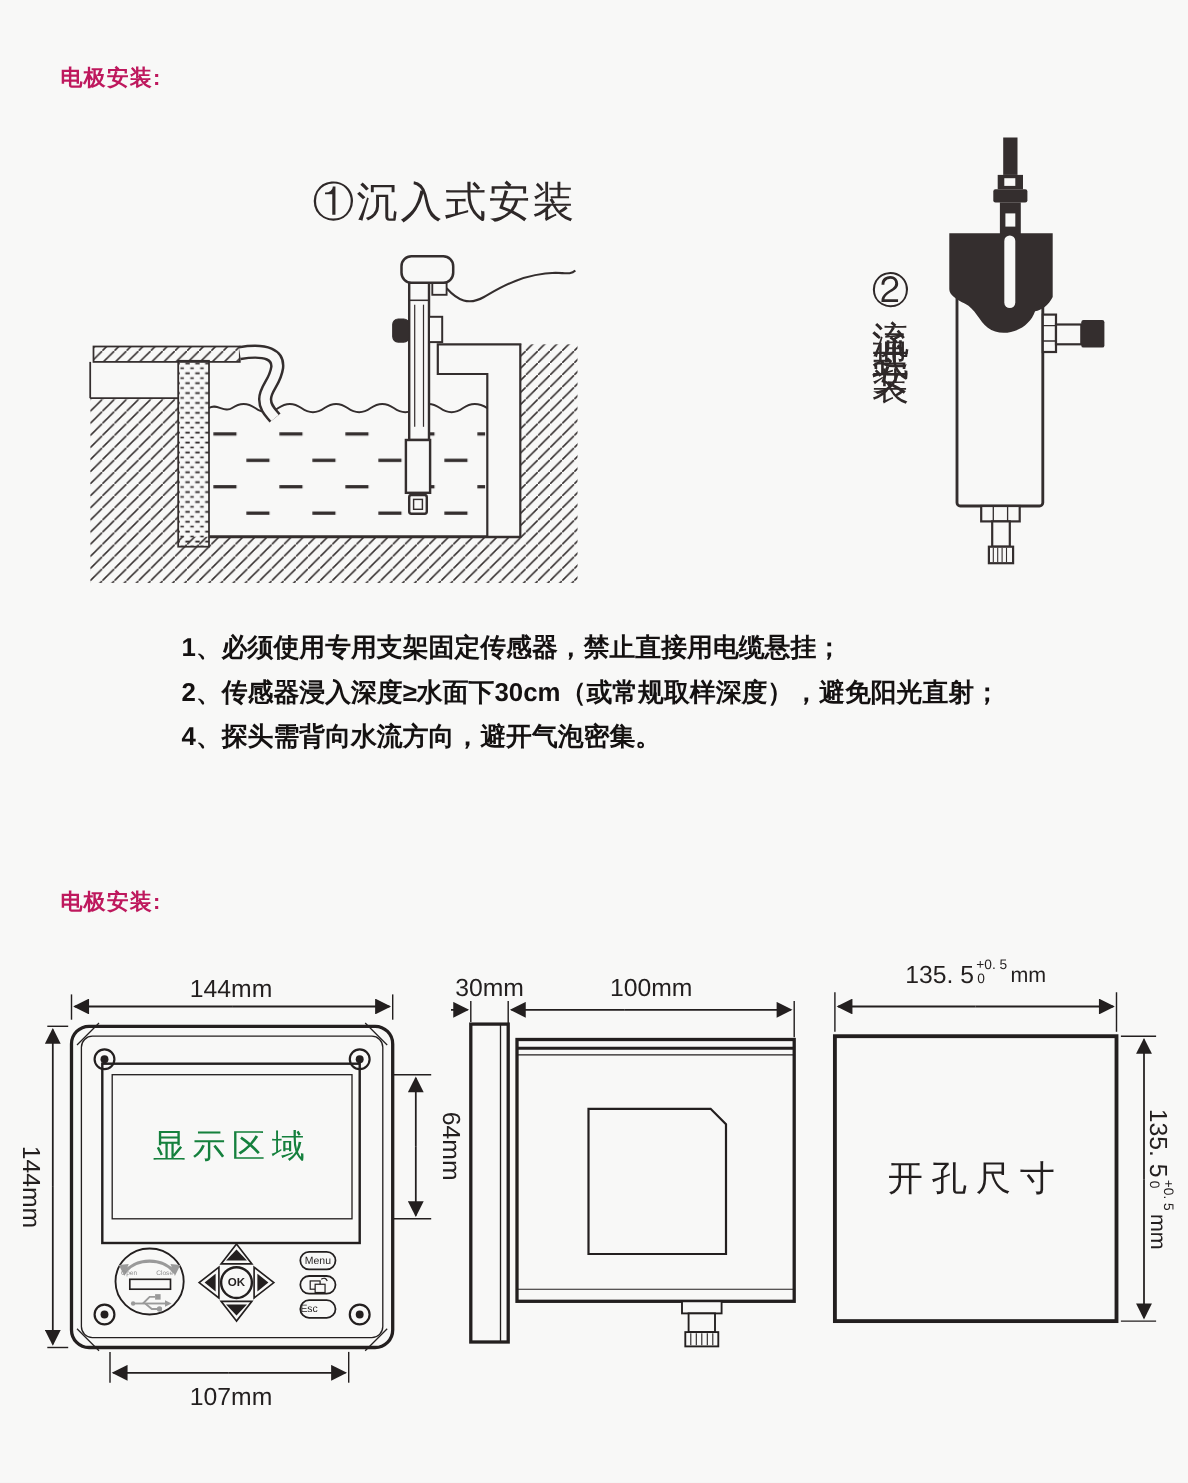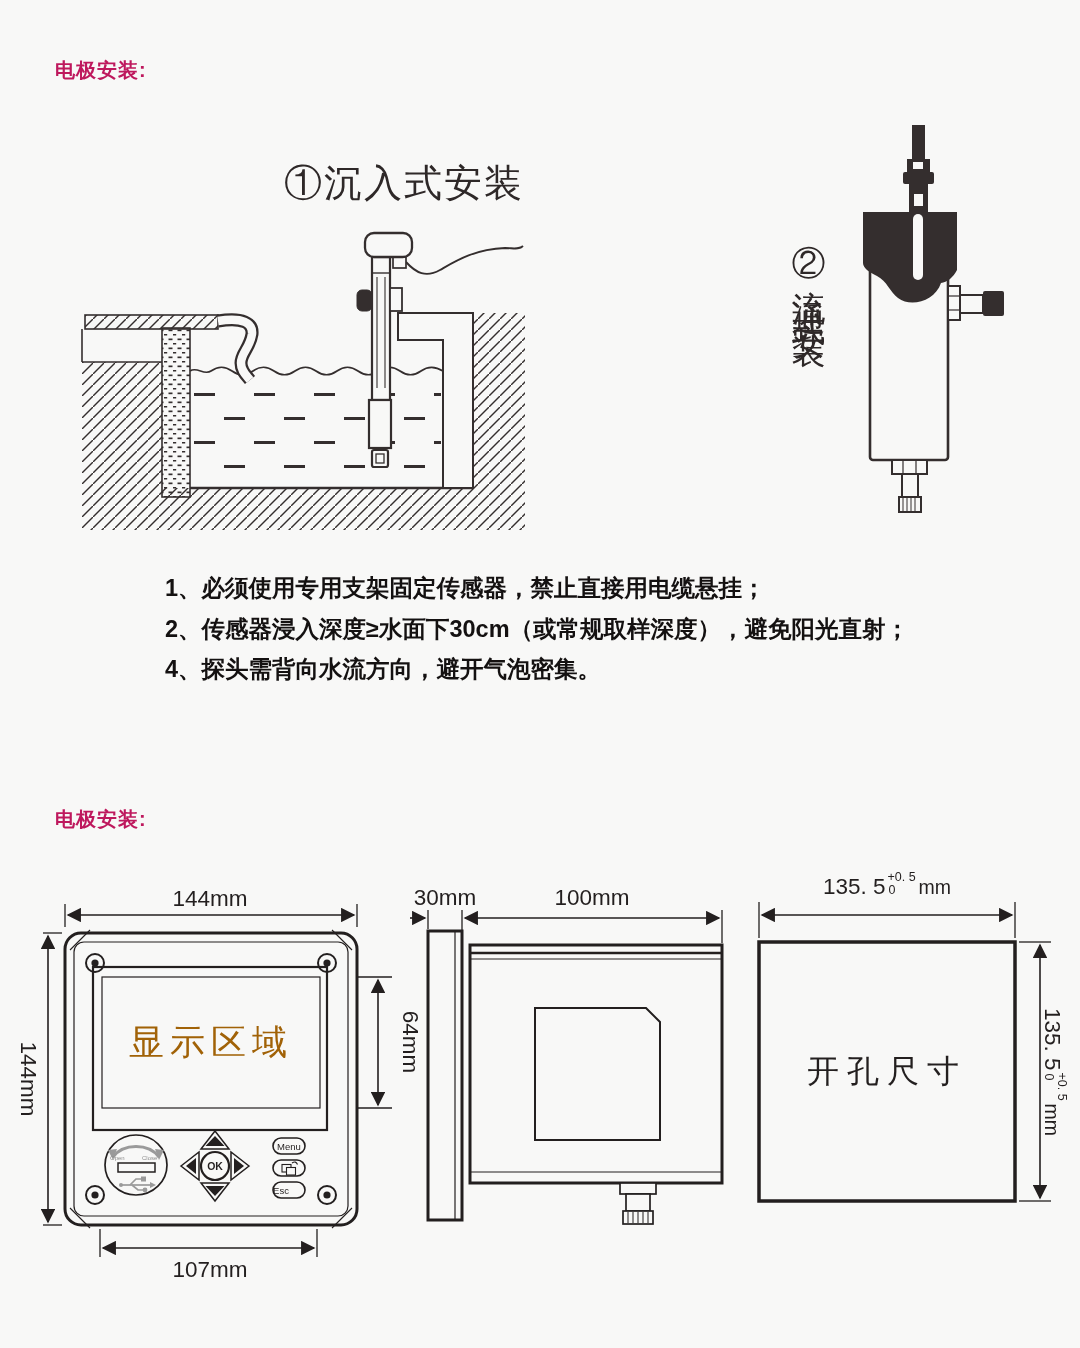--- a/index.html
+++ b/index.html
@@ -46,21 +46,21 @@
   .tol{
     display:inline-flex;flex-direction:column;
     font-size:12.5px;line-height:1.05;
     margin:0 3px 0 2px;transform:translateY(-3px);
   }
   .tol span{display:block;}
   .tol .tol-low{padding-left:1px;}
   .dim-unit{font-size:19.5px;}
   .display-label{
     display:flex;align-items:center;justify-content:center;
-    font-size:35px;letter-spacing:6px;color:#a16207;border-radius:24px;
+    font-size:30px;letter-spacing:6px;color:#15803d;border-radius:24px;
   }
   .cutout-label{
     display:flex;align-items:center;justify-content:center;
     font-size:32px;letter-spacing:8px;color:#231f1f;font-weight:500;
   }
   .key-label{
     display:flex;align-items:center;justify-content:center;
     color:#231f1f;white-space:nowrap;
   }
   .usb-tiny{

